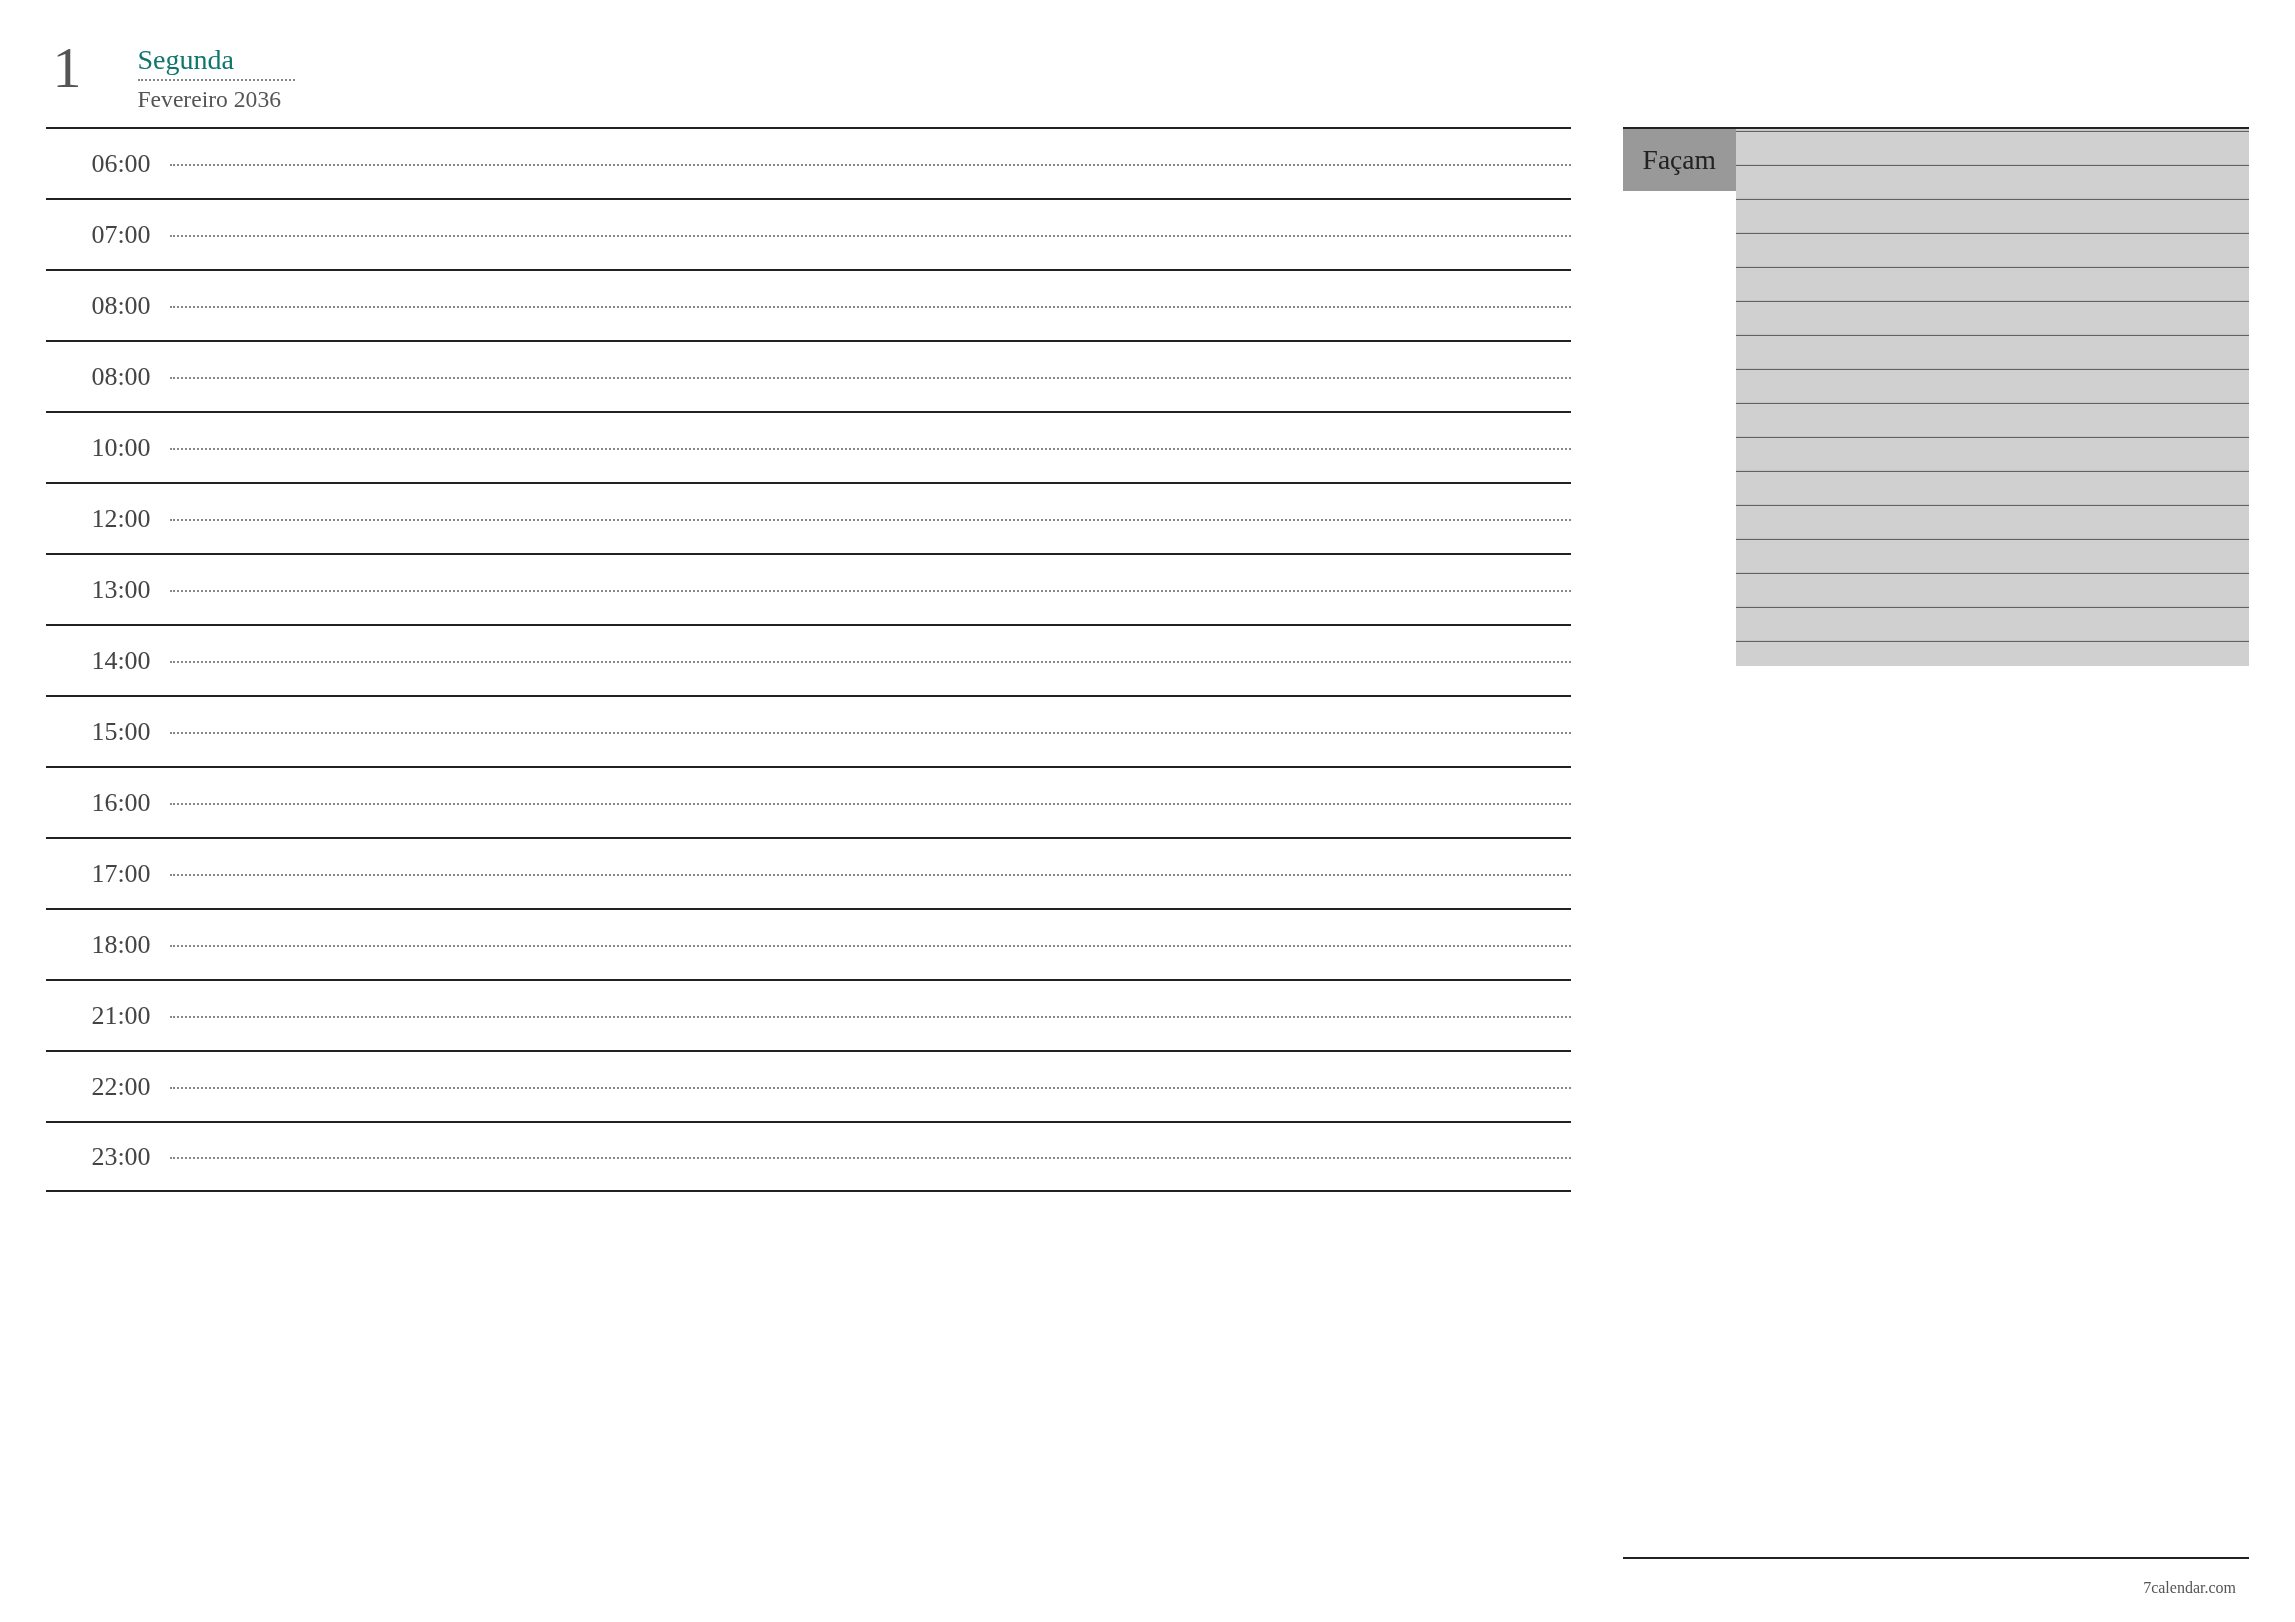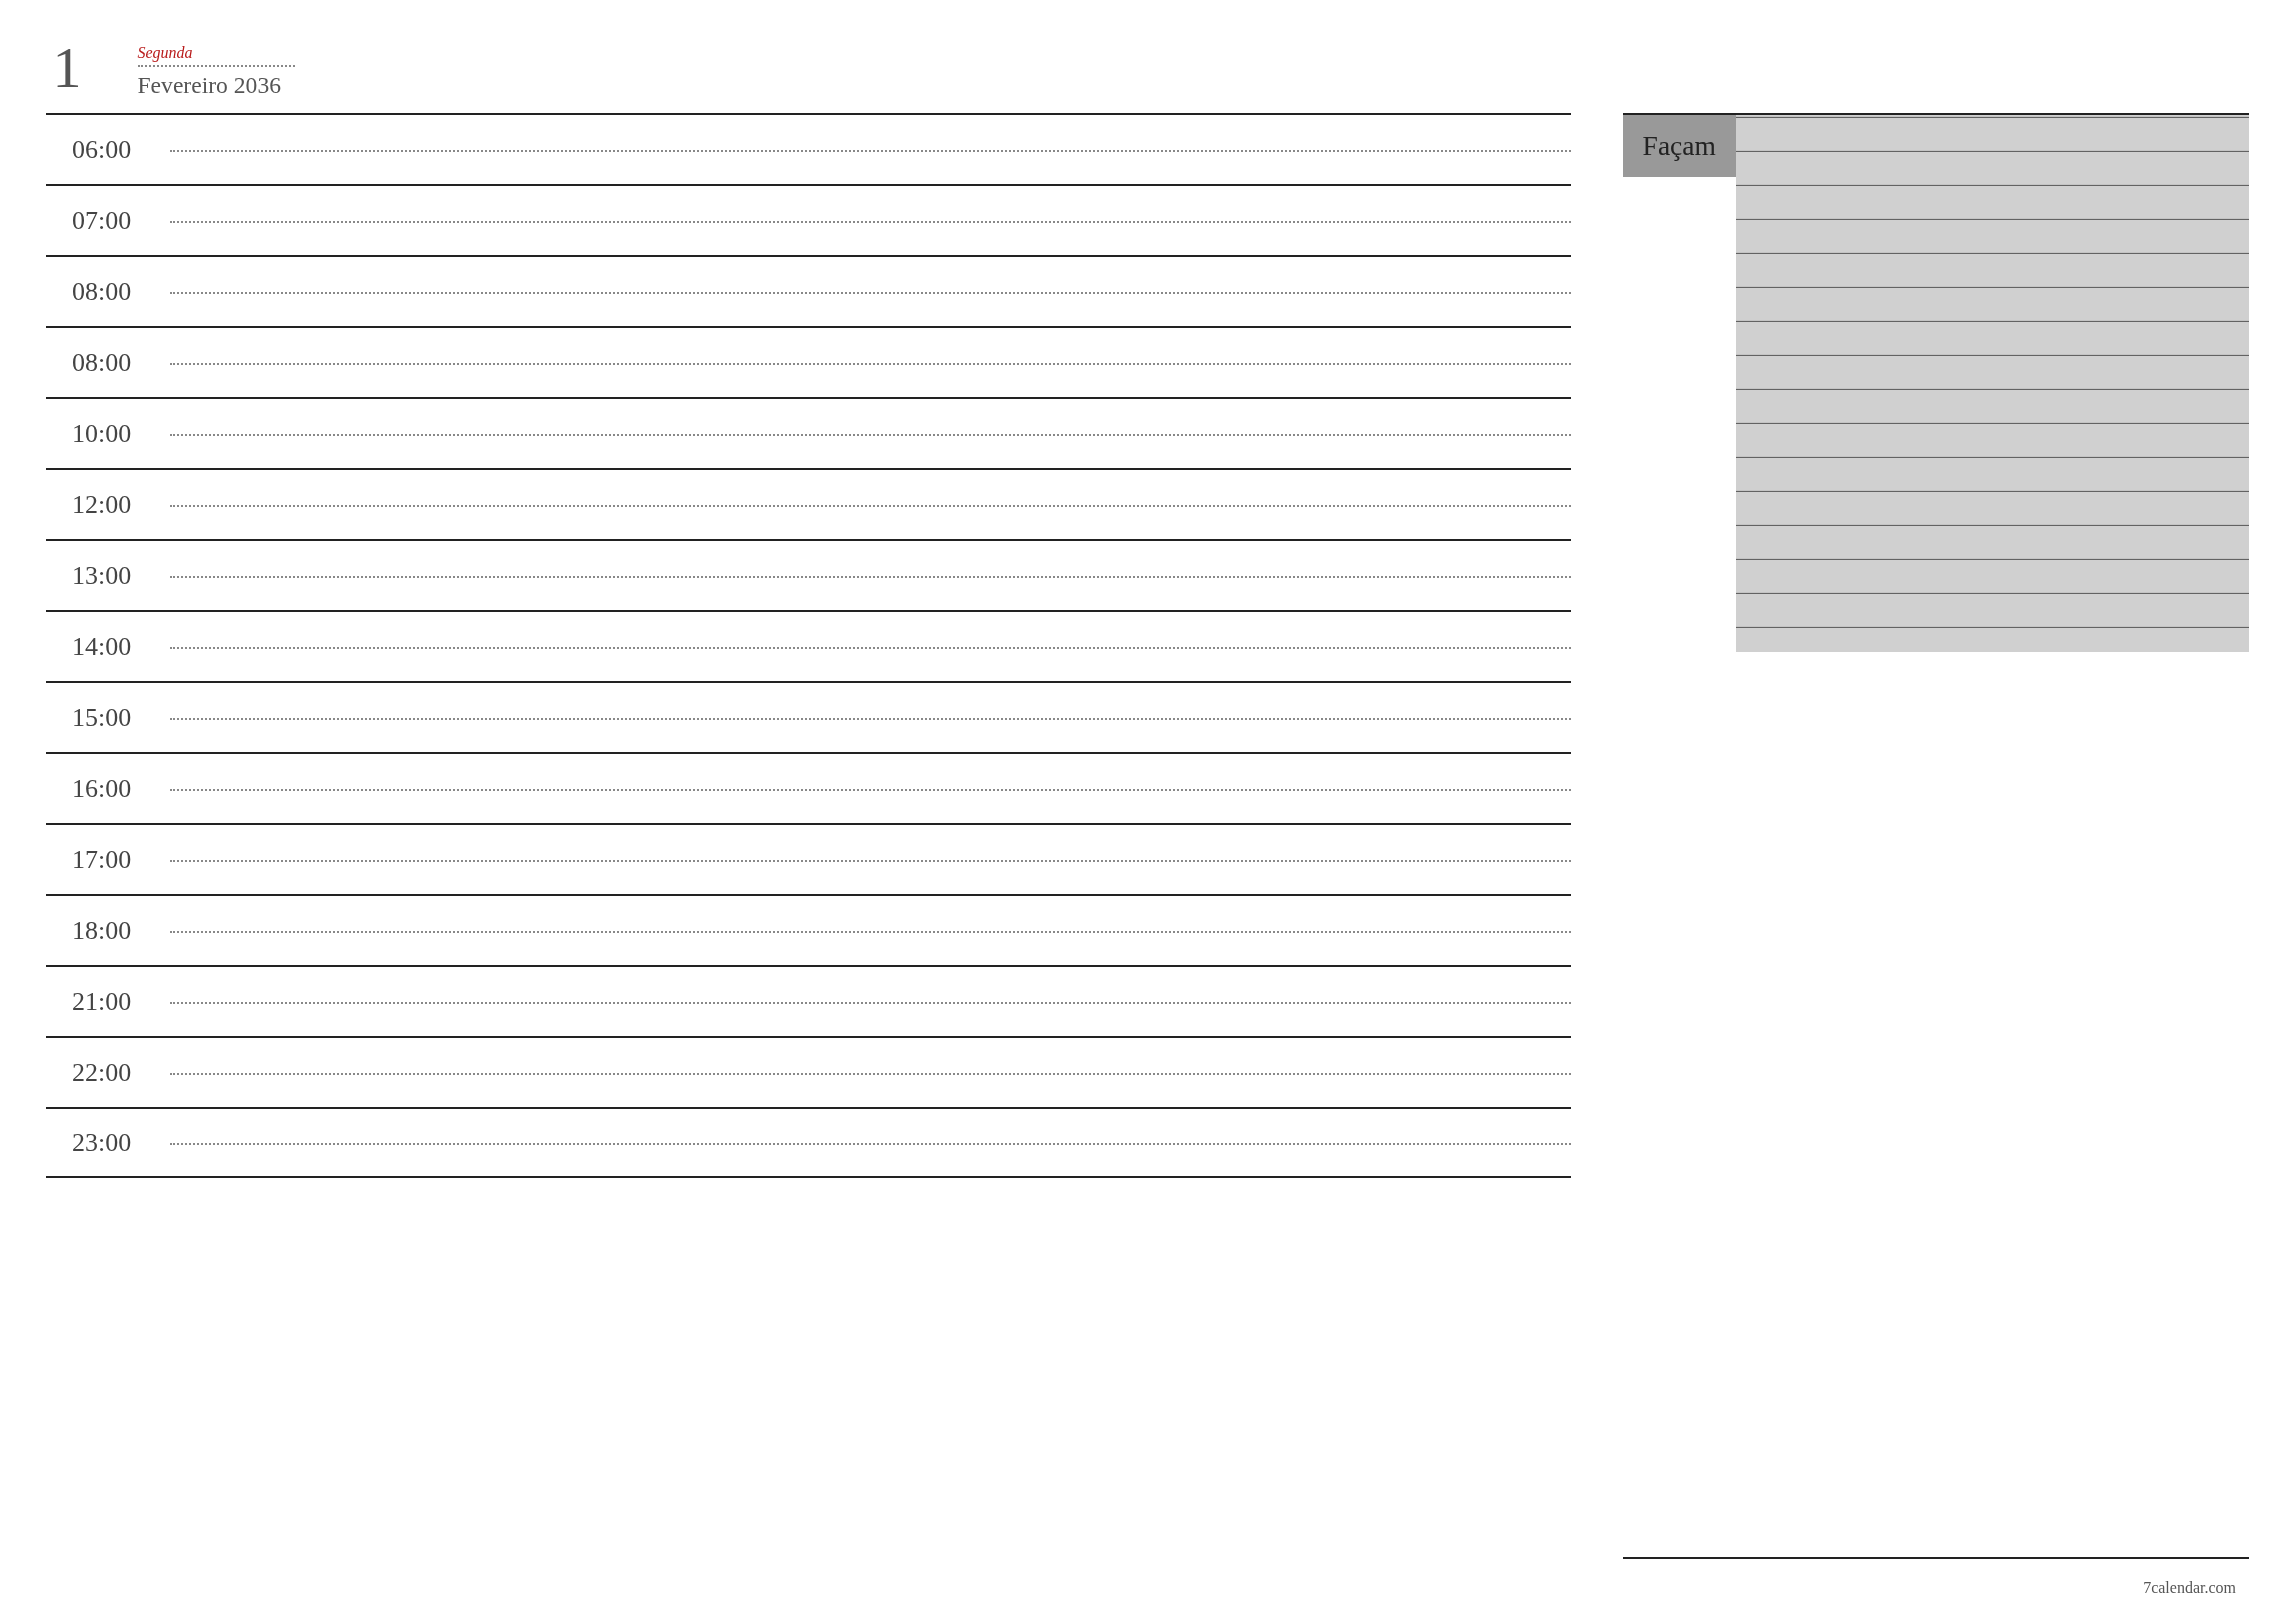--- a/index.html
+++ b/index.html
@@ -32,38 +32,38 @@
     font-size: 58px;
     font-weight: normal;
     color: #555;
     line-height: 1;
     min-width: 52px;
   }
   .day-meta {
     padding-top: 5.2px;
   }
   .day-name {
-    font-size: 16px;
-    color: #b91c1c;
+    font-size: 28px;
+    color: #0f766e;
     border-bottom: 2px dotted #888;
     padding-bottom: 2.6px;
     display: inline-block;
     min-width: 157px;
-    font-style: italic;
   }
   .month-year {
     font-size: 23.6px;
     color: #555;
     margin-top: 5.2px;
   }
   .content {
     display: flex;
     gap: 52px;
     flex: 1;
     margin-top: 6.5px;
+    text-align: center;
   }
   .schedule {
     flex: 0 0 1525px;
   }
   .hour-row {
     display: flex;
     align-items: center;
     border-top: 2px solid #222;
     height: 71px;
     position: relative;

